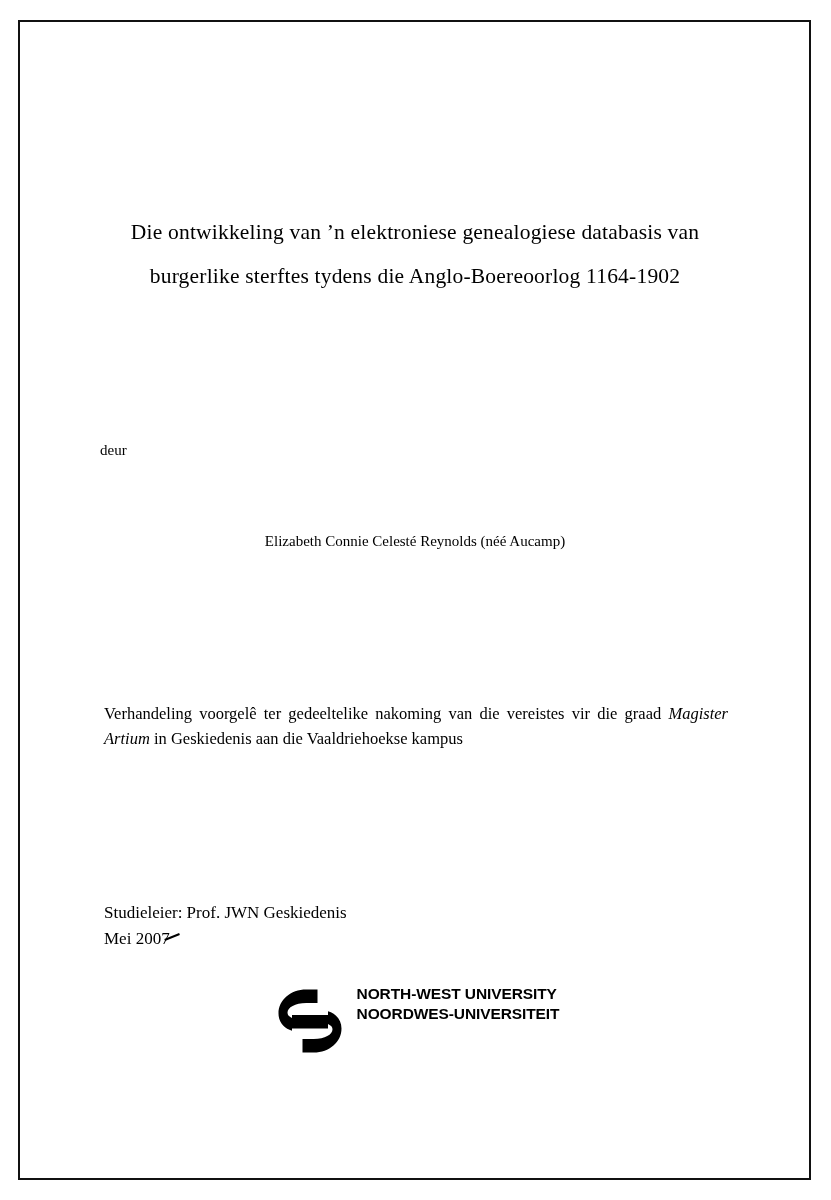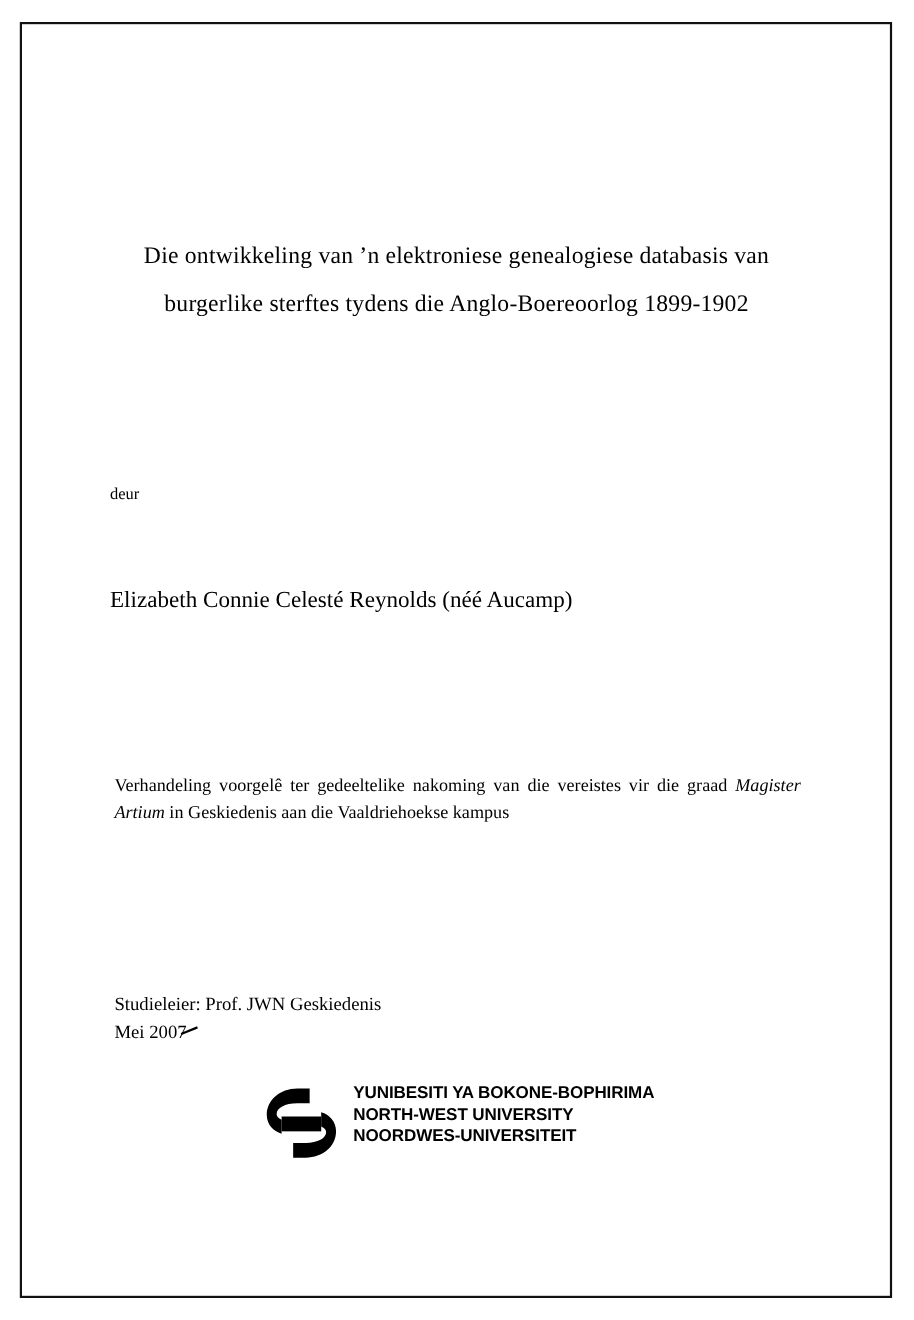--- a/index.html
+++ b/index.html
@@ -55,22 +55,22 @@
     left: 0;
     width: 630px;
     text-align: left;
     font-size: 15px;
   }
   .author {
     position: absolute;
     top: 513px;
     left: 0;
     width: 630px;
-    text-align: left;
-    font-size: 21px;
+    text-align: center;
+    font-size: 15px;
   }
   .statement {
     position: absolute;
     top: 645px;
     left: 4px;
     width: 624px;
     font-size: 16.5px;
     line-height: 25px;
     text-align: justify;
     margin-top: 36px;
@@ -131,21 +131,21 @@
 </head>
 <body>
 
 <div class="page">
   <div class="page-border"></div>
 
   <div class="content">
 
     <div class="title-block">
       <div class="title-line">Die ontwikkeling van ’n elektroniese genealogiese databasis van</div>
-      <div class="title-line">burgerlike sterftes tydens die Anglo-Boereoorlog 1899-1902</div>
+      <div class="title-line">burgerlike sterftes tydens die Anglo-Boereoorlog 1164-1902</div>
     </div>
 
     <div class="by-word">deur</div>
 
     <div class="author">Elizabeth Connie Celesté Reynolds (néé Aucamp)</div>
 
     <div class="statement">
       <span>Verhandeling voorgelê ter gedeeltelike nakoming van die vereistes vir die graad </span><em>Magister Artium</em><span> in Geskiedenis aan die Vaaldriehoekse kampus</span>
     </div>
 
@@ -157,20 +157,19 @@
       </div>
     </div>
 
     <div class="logo-block">
       <svg class="logo-mark" viewBox="0 0 104 96">
         <path fill="#000000" d="M47,6 C26,6 10,20 10,38 C10,50 18,58 28,61 L28,44 C24,42 22,40 22,37 C22,30 32,24 47,24 L62,24 L62,6 Z"></path>
         <path fill="#000000" d="M57,90 C78,90 94,76 94,58 C94,46 86,38 76,35 L76,52 C80,54 82,56 82,59 C82,66 72,72 57,72 L42,72 L42,90 Z"></path>
         <rect fill="#000000" x="28" y="40" width="48" height="18"></rect>
       </svg>
       <div class="logo-text">
-        <div>YUNIBESITI YA BOKONE-BOPHIRIMA</div>
         <div>NORTH-WEST UNIVERSITY</div>
         <div>NOORDWES-UNIVERSITEIT</div>
       </div>
     </div>
 
   </div>
 </div>
 
 </body></html>

